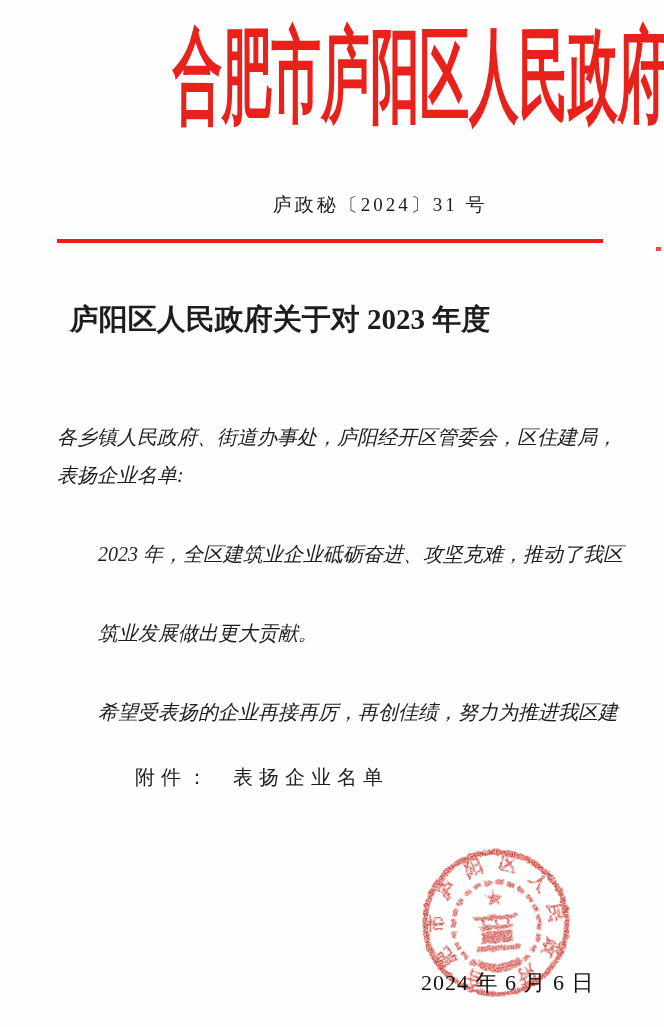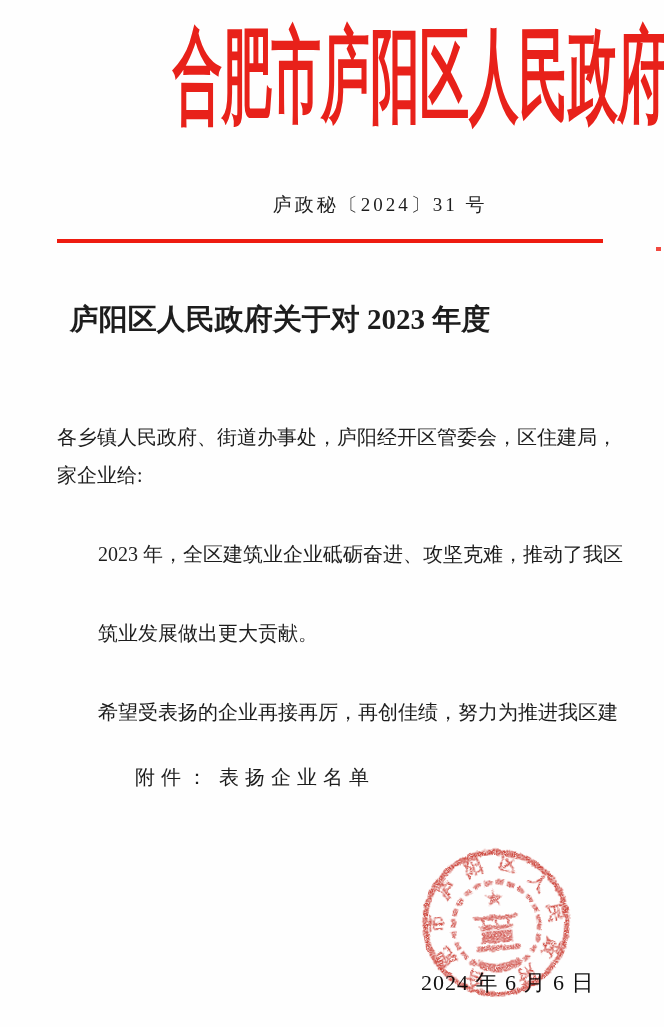--- a/index.html
+++ b/index.html
@@ -44,28 +44,28 @@
   .doc-title{
     position:absolute;top:299px;left:0;width:560px;
     text-align:center;
     font-size:29px;line-height:40px;font-weight:bold;
     white-space:nowrap;
   }
   .body-text{
     position:absolute;top:418px;left:57px;width:570px;
     font-size:20px;line-height:38px;
   }
-  .body-line{white-space:nowrap;}
+  .body-line{white-space:nowrap;font-style:italic;}
   .body-line.indent{padding-left:41px;margin-top:41px;}
   .attachment{
     position:absolute;top:764px;left:135px;
     font-size:20px;letter-spacing:6px;
     white-space:nowrap;
   }
-  .attachment .att-label{margin-right:6px;}
+  .attachment .att-label{margin-right:20px;}
   .issue-date{
     position:absolute;top:968px;left:421px;
     font-size:22px;letter-spacing:1px;
     white-space:nowrap;
     color:#111;
   }
   .seal{
     position:absolute;left:419px;top:843px;
     width:154px;height:160px;
     mix-blend-mode:multiply;
@@ -90,21 +90,21 @@
 
   <div class="red-rule"></div>
   <div class="artifact-dot"></div>
 
   <div class="doc-title">
     <div>庐阳区人民政府关于对 2023 年度</div>
   </div>
 
   <div class="body-text">
     <div class="body-line">各乡镇人民政府、街道办事处，庐阳经开区管委会，区住建局，</div>
-    <div class="body-line">家企业给:</div>
+    <div class="body-line">表扬企业名单:</div>
     <div class="body-line indent">2023 年，全区建筑业企业砥砺奋进、攻坚克难，推动了我区</div>
     <div class="body-line indent">筑业发展做出更大贡献。</div>
     <div class="body-line indent">希望受表扬的企业再接再厉，再创佳绩，努力为推进我区建</div>
   </div>
 
   <div class="attachment">
     <span class="att-label">附件：</span><span>表扬企业名单</span>
   </div>
 
   <div class="issue-date">2024 年 6 月 6 日</div>

